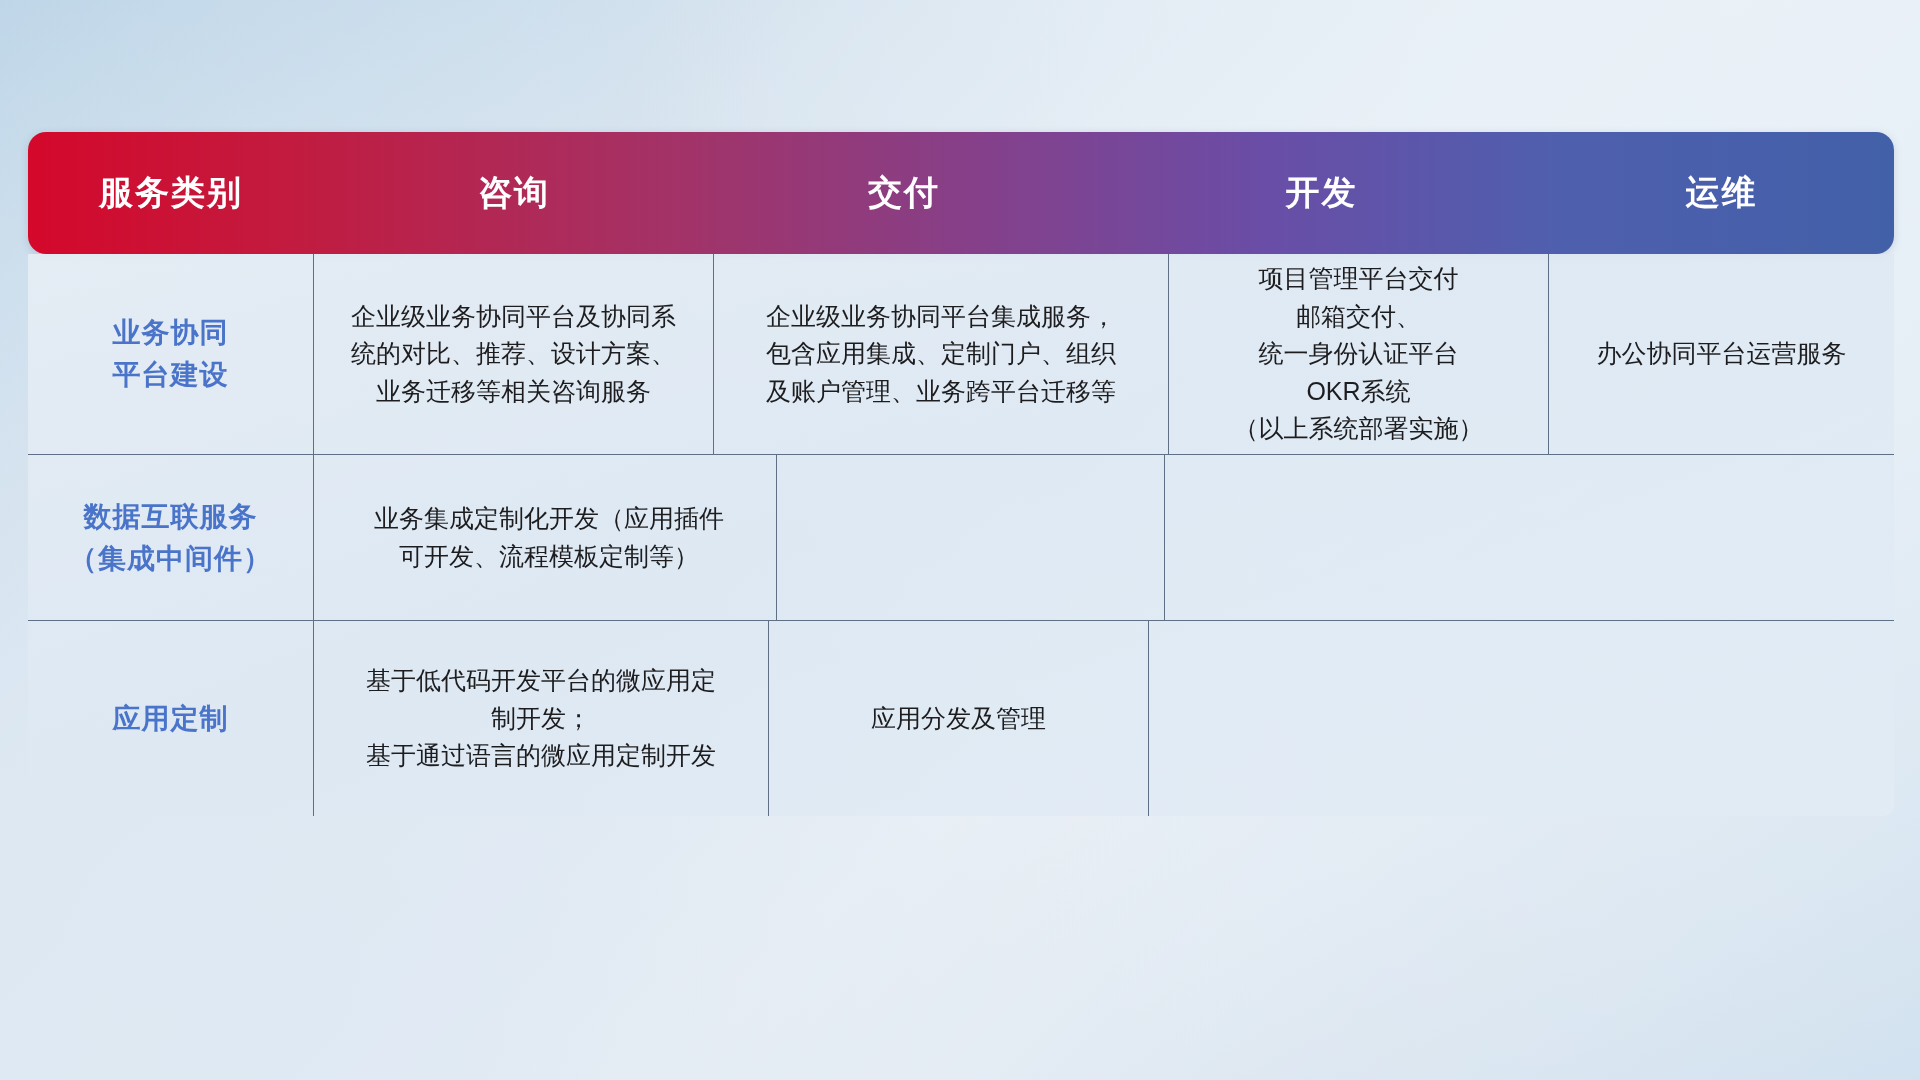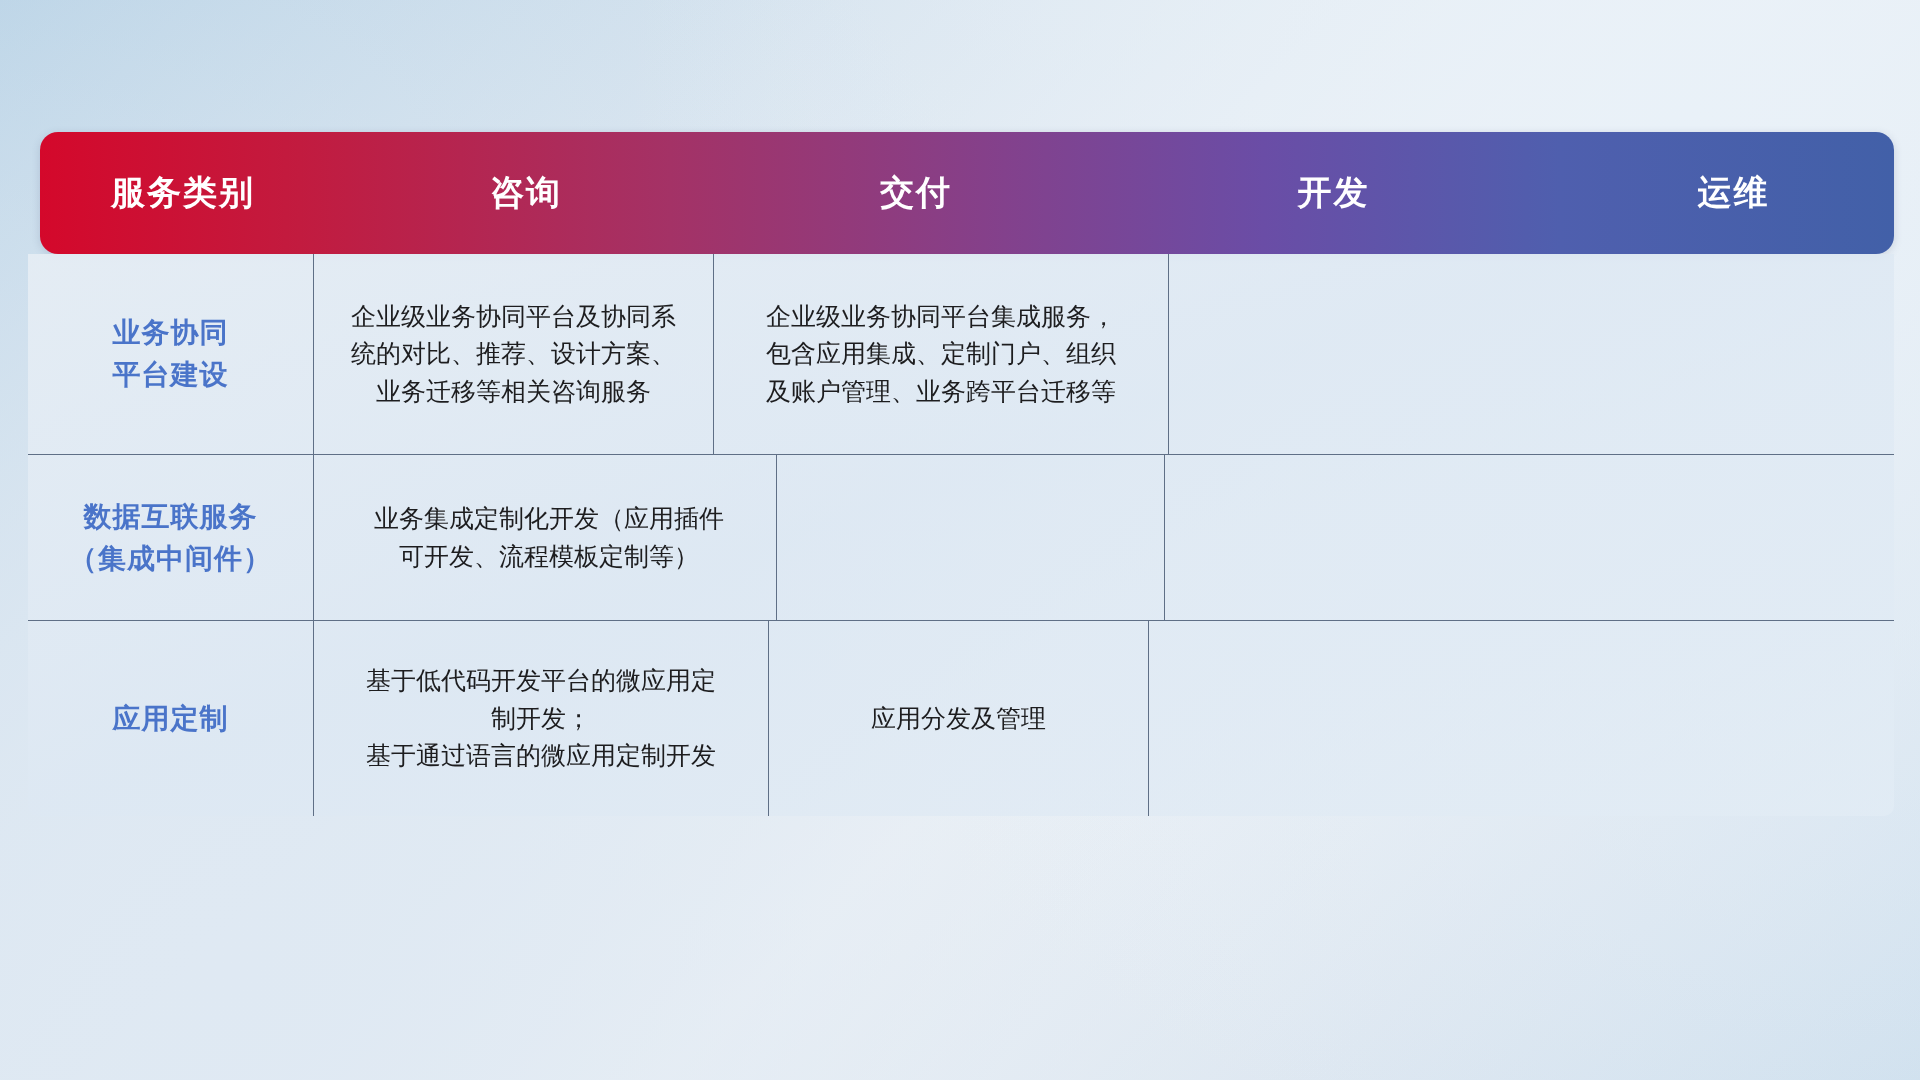--- a/index.html
+++ b/index.html
@@ -32,21 +32,20 @@
   }
 
   
   .thead {
     display: flex;
     height: 122px;
     border-radius: 18px;
     background: linear-gradient(90deg, #d4082b 0%, #c21b3f 14%, #a43266 34%, #83418c 52%, #6a4da6 66%, #4f5fae 82%, #4260a8 100%);
     box-shadow: 0 2px 8px rgba(60,70,110,0.18);
     overflow: hidden;
-    margin-left: 12px;
   }
   .th {
     display: flex;
     align-items: center;
     justify-content: center;
     color: #ffffff;
     font-size: 34px;
     font-weight: bold;
     letter-spacing: 2px;
   }
@@ -116,20 +115,26 @@
 
       <div class="tr row1">
         <div class="td cat c0">业务协同
 平台建设</div>
         <div class="td c1">企业级业务协同平台及协同系
 统的对比、推荐、设计方案、
 业务迁移等相关咨询服务</div>
         <div class="td c2">企业级业务协同平台集成服务，
 包含应用集成、定制门户、组织
 及账户管理、业务跨平台迁移等</div>
+        <div class="td c3">项目管理平台交付
+邮箱交付、
+统一身份认证平台
+OKR系统
+（以上系统部署实施）</div>
+        <div class="td c4 last">办公协同平台运营服务</div>
       </div>
 
       <div class="tr row2">
         <div class="td cat c0">数据互联服务
 （集成中间件）</div>
         <div class="td c2">业务集成定制化开发（应用插件
 可开发、流程模板定制等）</div>
         <div class="td c3"></div>
         <div class="td c4 last"></div>
       </div>

